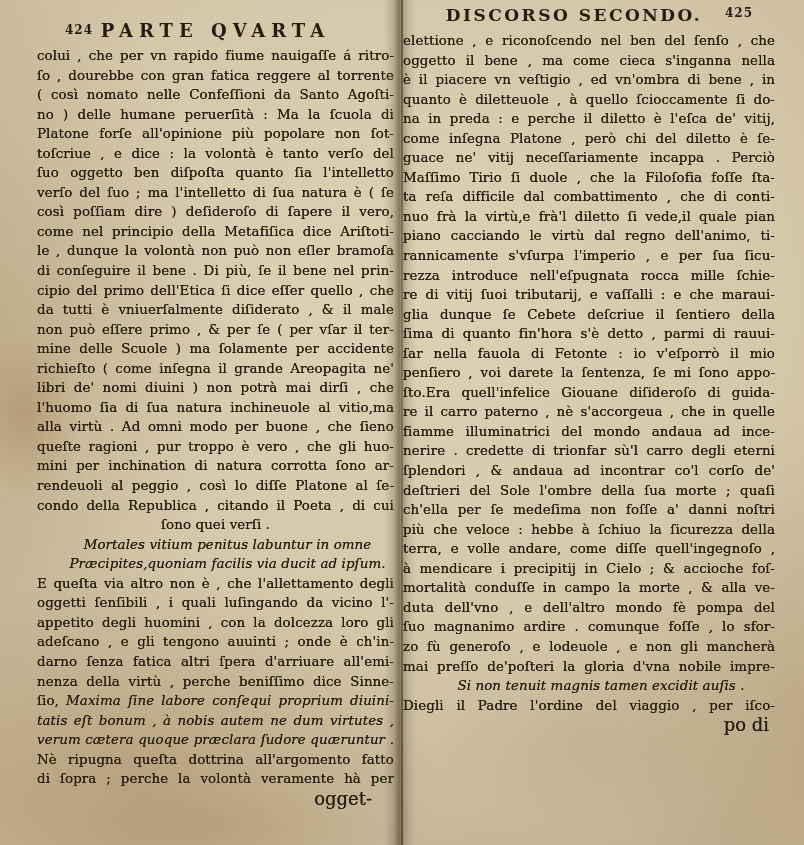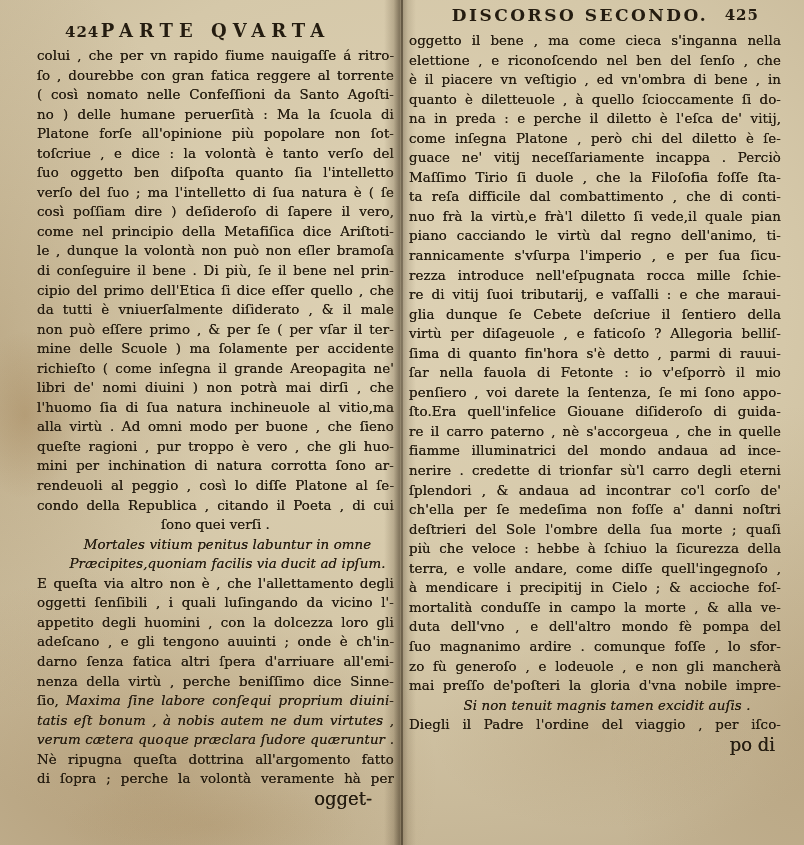--- a/index.html
+++ b/index.html
@@ -35,25 +35,25 @@
   .stain{position:absolute;pointer-events:none;}
   .stain.s1{left:-30px;top:330px;width:110px;height:170px;border-radius:50%;
     background:radial-gradient(ellipse at center, rgba(140,100,50,.28), rgba(140,100,50,0) 70%);}
   .stain.s2{left:430px;top:640px;width:330px;height:190px;border-radius:50%;
     background:radial-gradient(ellipse at center, rgba(155,125,80,.16), rgba(155,125,80,0) 70%);}
   .stain.s3{left:60px;top:780px;width:300px;height:90px;border-radius:50%;
     background:radial-gradient(ellipse at center, rgba(150,115,65,.14), rgba(150,115,65,0) 70%);}
 
   .page{position:absolute;}
   .page-left{left:37px;top:20px;width:357px;}
-  .page-right{left:403px;top:5px;width:372px;margin-left:6px;}
+  .page-right{left:403px;top:5px;width:372px;}
 
   .pagehead{position:relative;height:24px;margin-bottom:2px;}
   .pagehead .pnum{
-    position:absolute;top:3px;font-weight:bold;font-size:15px;letter-spacing:1px;
+    position:absolute;top:3px;font-weight:bold;font-size:12px;letter-spacing:1px;
   }
   .page-left .pnum{left:28px;}
   .page-right .pnum{right:22px;top:1px;}
   .pagehead .ptitle{
     display:block;text-align:center;font-weight:bold;white-space:nowrap;
   }
   .page-left .ptitle{font-size:18px;letter-spacing:6px;}
   .page-right .ptitle{font-size:17px;letter-spacing:2.5px;padding-right:30px;top:0;}
 
   .body-lines{margin-top:1px;}
@@ -132,46 +132,45 @@
 
   <div class="gutter"></div>
   <div class="gutter-line"></div>
 
   <div class="page page-right">
     <div class="pagehead">
       <span class="ptitle">DISCORSO SECONDO.</span>
       <span class="pnum">425</span>
     </div>
     <div class="body-lines">
+        <div class="line"><span>elettione ,  e riconoſcendo nel ben del ſenſo ,  che</span></div>
         <div class="line"><span>oggetto il bene ,  ma  come cieca s'inganna nella</span></div>
-        <div class="line"><span>elettione ,  e riconoſcendo nel ben del ſenſo ,  che</span></div>
         <div class="line"><span>è il piacere vn veſtigio ,  ed vn'ombra di bene , in</span></div>
         <div class="line"><span>quanto è diletteuole , à quello ſcioccamente ſi do-</span></div>
         <div class="line"><span>na in preda  :  e perche il diletto è l'eſca de' vitij,</span></div>
         <div class="line"><span>come  inſegna Platone  ,  però chi del diletto è ſe-</span></div>
         <div class="line"><span>guace  ne'  vitij neceſſariamente incappa .  Perciò</span></div>
         <div class="line"><span>Maſſimo Tirio ſi duole  ,  che la Filoſofia foſſe ſta-</span></div>
         <div class="line"><span>ta reſa difficile dal  combattimento  ,  che di conti-</span></div>
         <div class="line"><span>nuo frà la virtù,e frà'l diletto ſi vede,il quale pian</span></div>
         <div class="line"><span>piano cacciando  le  virtù dal regno dell'animo, ti-</span></div>
         <div class="line"><span>rannicamente  s'vſurpa l'imperio  ,  e per ſua ſicu-</span></div>
         <div class="line"><span>rezza introduce nell'eſpugnata rocca mille ſchie-</span></div>
         <div class="line"><span>re di vitij ſuoi tributarij, e vaſſalli : e che maraui-</span></div>
         <div class="line"><span>glia dunque  ſe  Cebete  deſcriue  il ſentiero della</span></div>
-        <div class="line"><span>virtù per diſageuole , e faticoſo ? Allegoria belliſ-</span></div>
         <div class="line"><span>ſima di quanto fin'hora s'è detto , parmi di rauui-</span></div>
         <div class="line"><span>ſar nella  fauola di Fetonte  :  io v'eſporrò il mio</span></div>
         <div class="line"><span>penſiero , voi darete la ſentenza, ſe mi ſono appo-</span></div>
         <div class="line"><span>ſto.Era quell'infelice Giouane diſideroſo di guida-</span></div>
         <div class="line"><span>re il carro paterno , nè s'accorgeua , che in quelle</span></div>
         <div class="line"><span>fiamme  illuminatrici  del mondo andaua ad ince-</span></div>
         <div class="line"><span>nerire .  credette di trionfar sù'l carro degli eterni</span></div>
         <div class="line"><span>ſplendori  ,  &amp;  andaua ad incontrar  co'l corſo de'</span></div>
+        <div class="line"><span>deſtrieri  del Sole l'ombre della ſua morte  ;  quaſi</span></div>
         <div class="line"><span>ch'ella per ſe medeſima  non foſſe a' danni noſtri</span></div>
-        <div class="line"><span>deſtrieri  del Sole l'ombre della ſua morte  ;  quaſi</span></div>
         <div class="line"><span>più che veloce :  hebbe à ſchiuo la ſicurezza della</span></div>
         <div class="line"><span>terra, e volle andare, come diſſe quell'ingegnoſo ,</span></div>
         <div class="line"><span>à mendicare i precipitij in Cielo ; &amp; accioche foſ-</span></div>
         <div class="line"><span>mortalità conduſſe in campo la morte ,  &amp; alla ve-</span></div>
         <div class="line"><span>duta dell'vno  ,  e  dell'altro mondo fè pompa del</span></div>
         <div class="line"><span>ſuo magnanimo ardire .  comunque foſſe , lo sfor-</span></div>
         <div class="line"><span>zo fù generoſo  ,  e lodeuole ,  e non gli mancherà</span></div>
         <div class="line"><span>mai preſſo de'poſteri la gloria d'vna nobile impre-</span></div>
         <div class="line nj ind"><span class="it">Si non tenuit magnis tamen excidit auſis .</span></div>
         <div class="line"><span>Diegli il Padre l'ordine del viaggio  ,  per iſco-</span></div>

